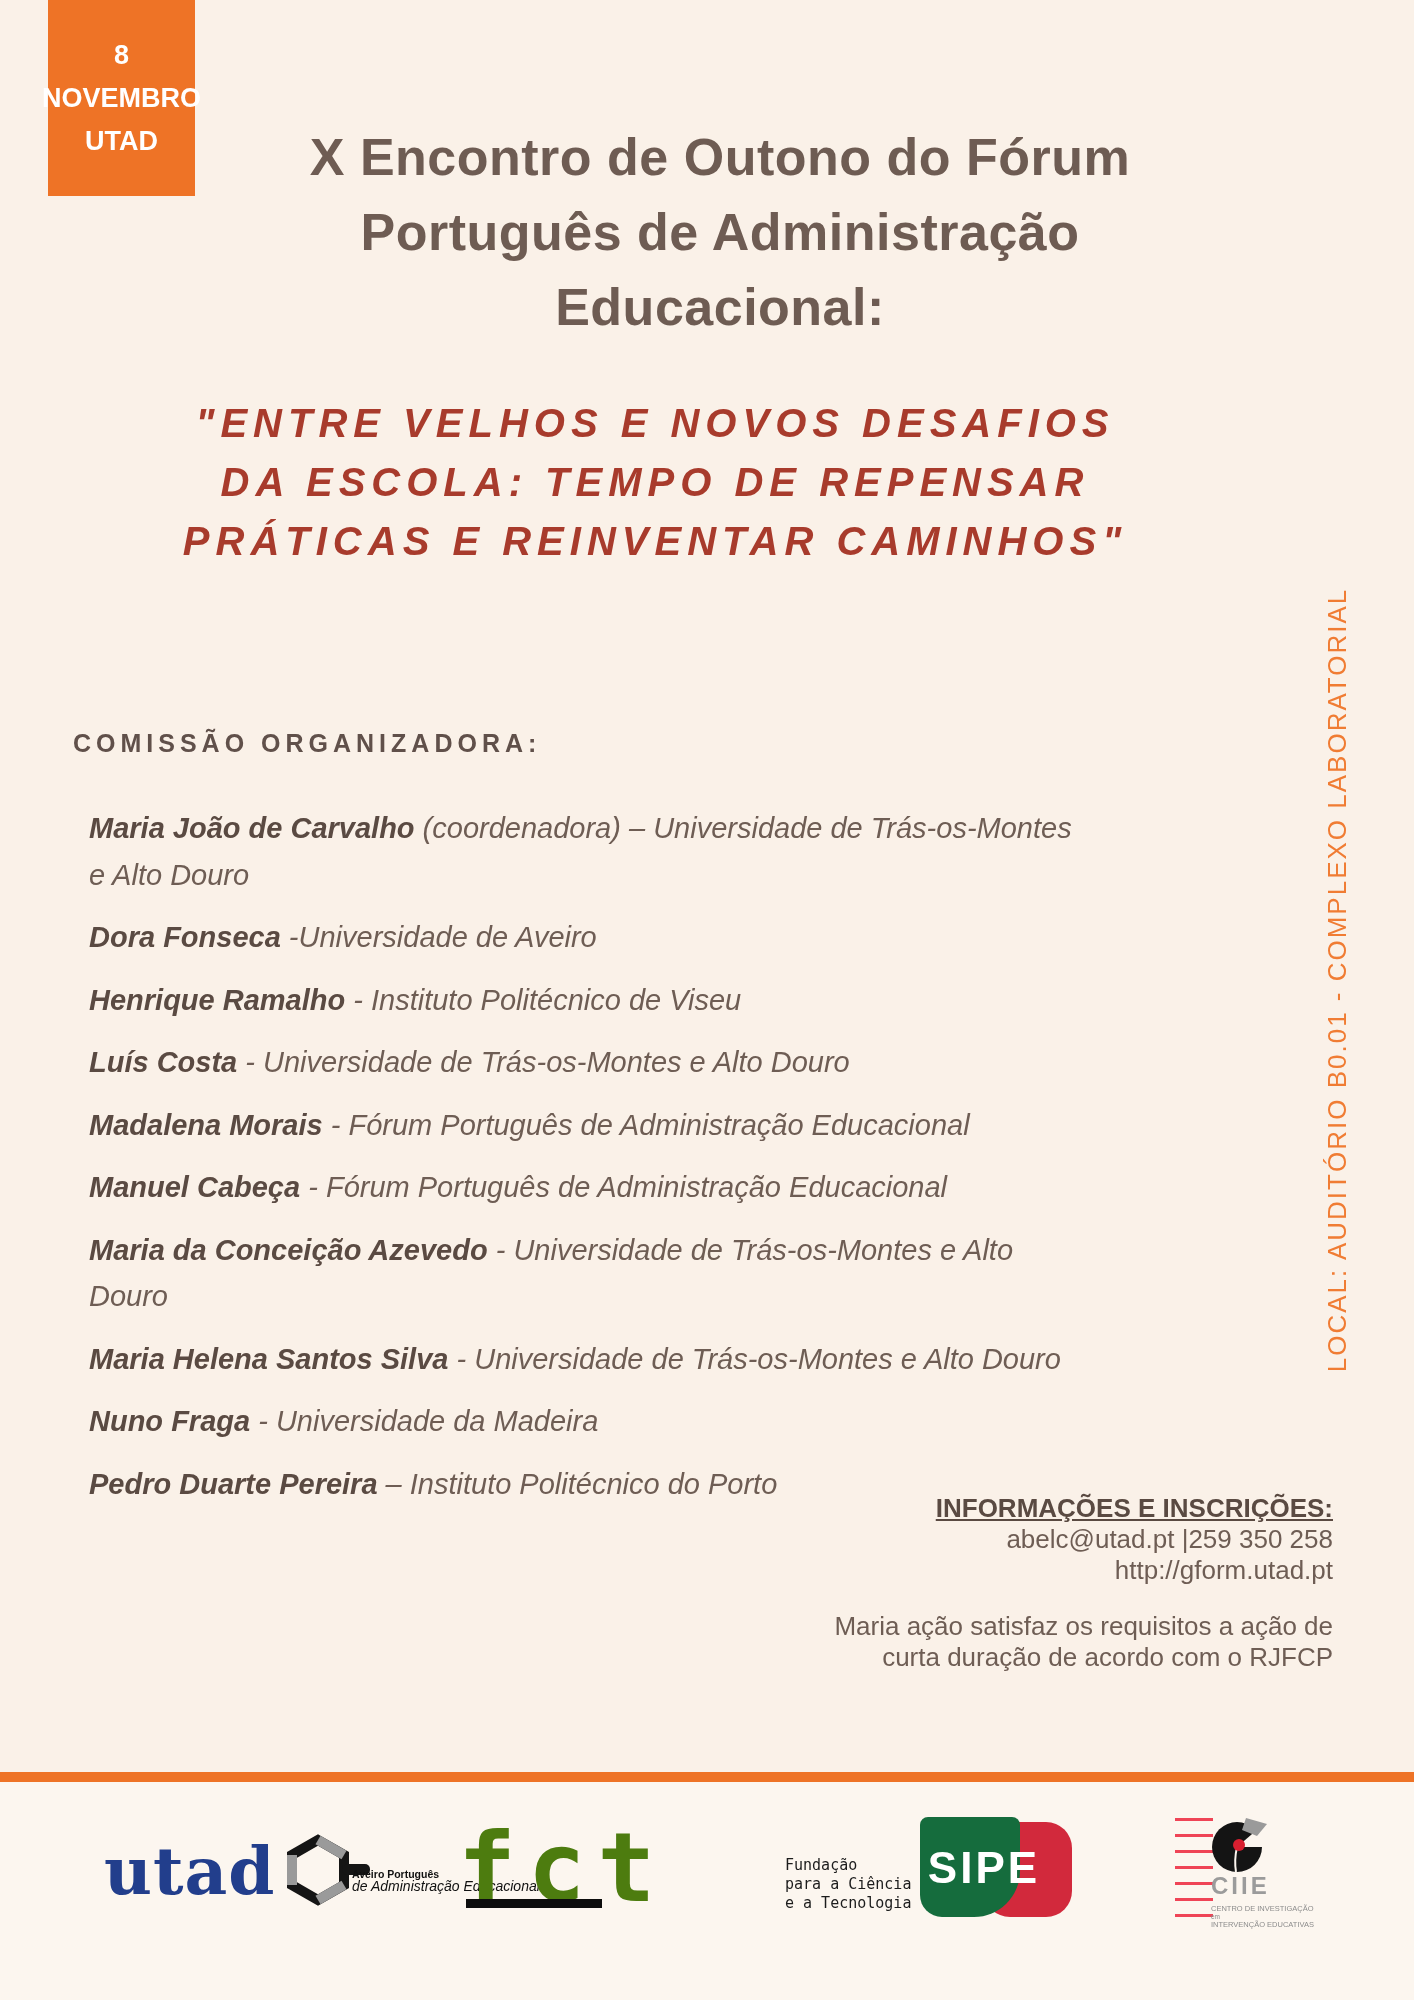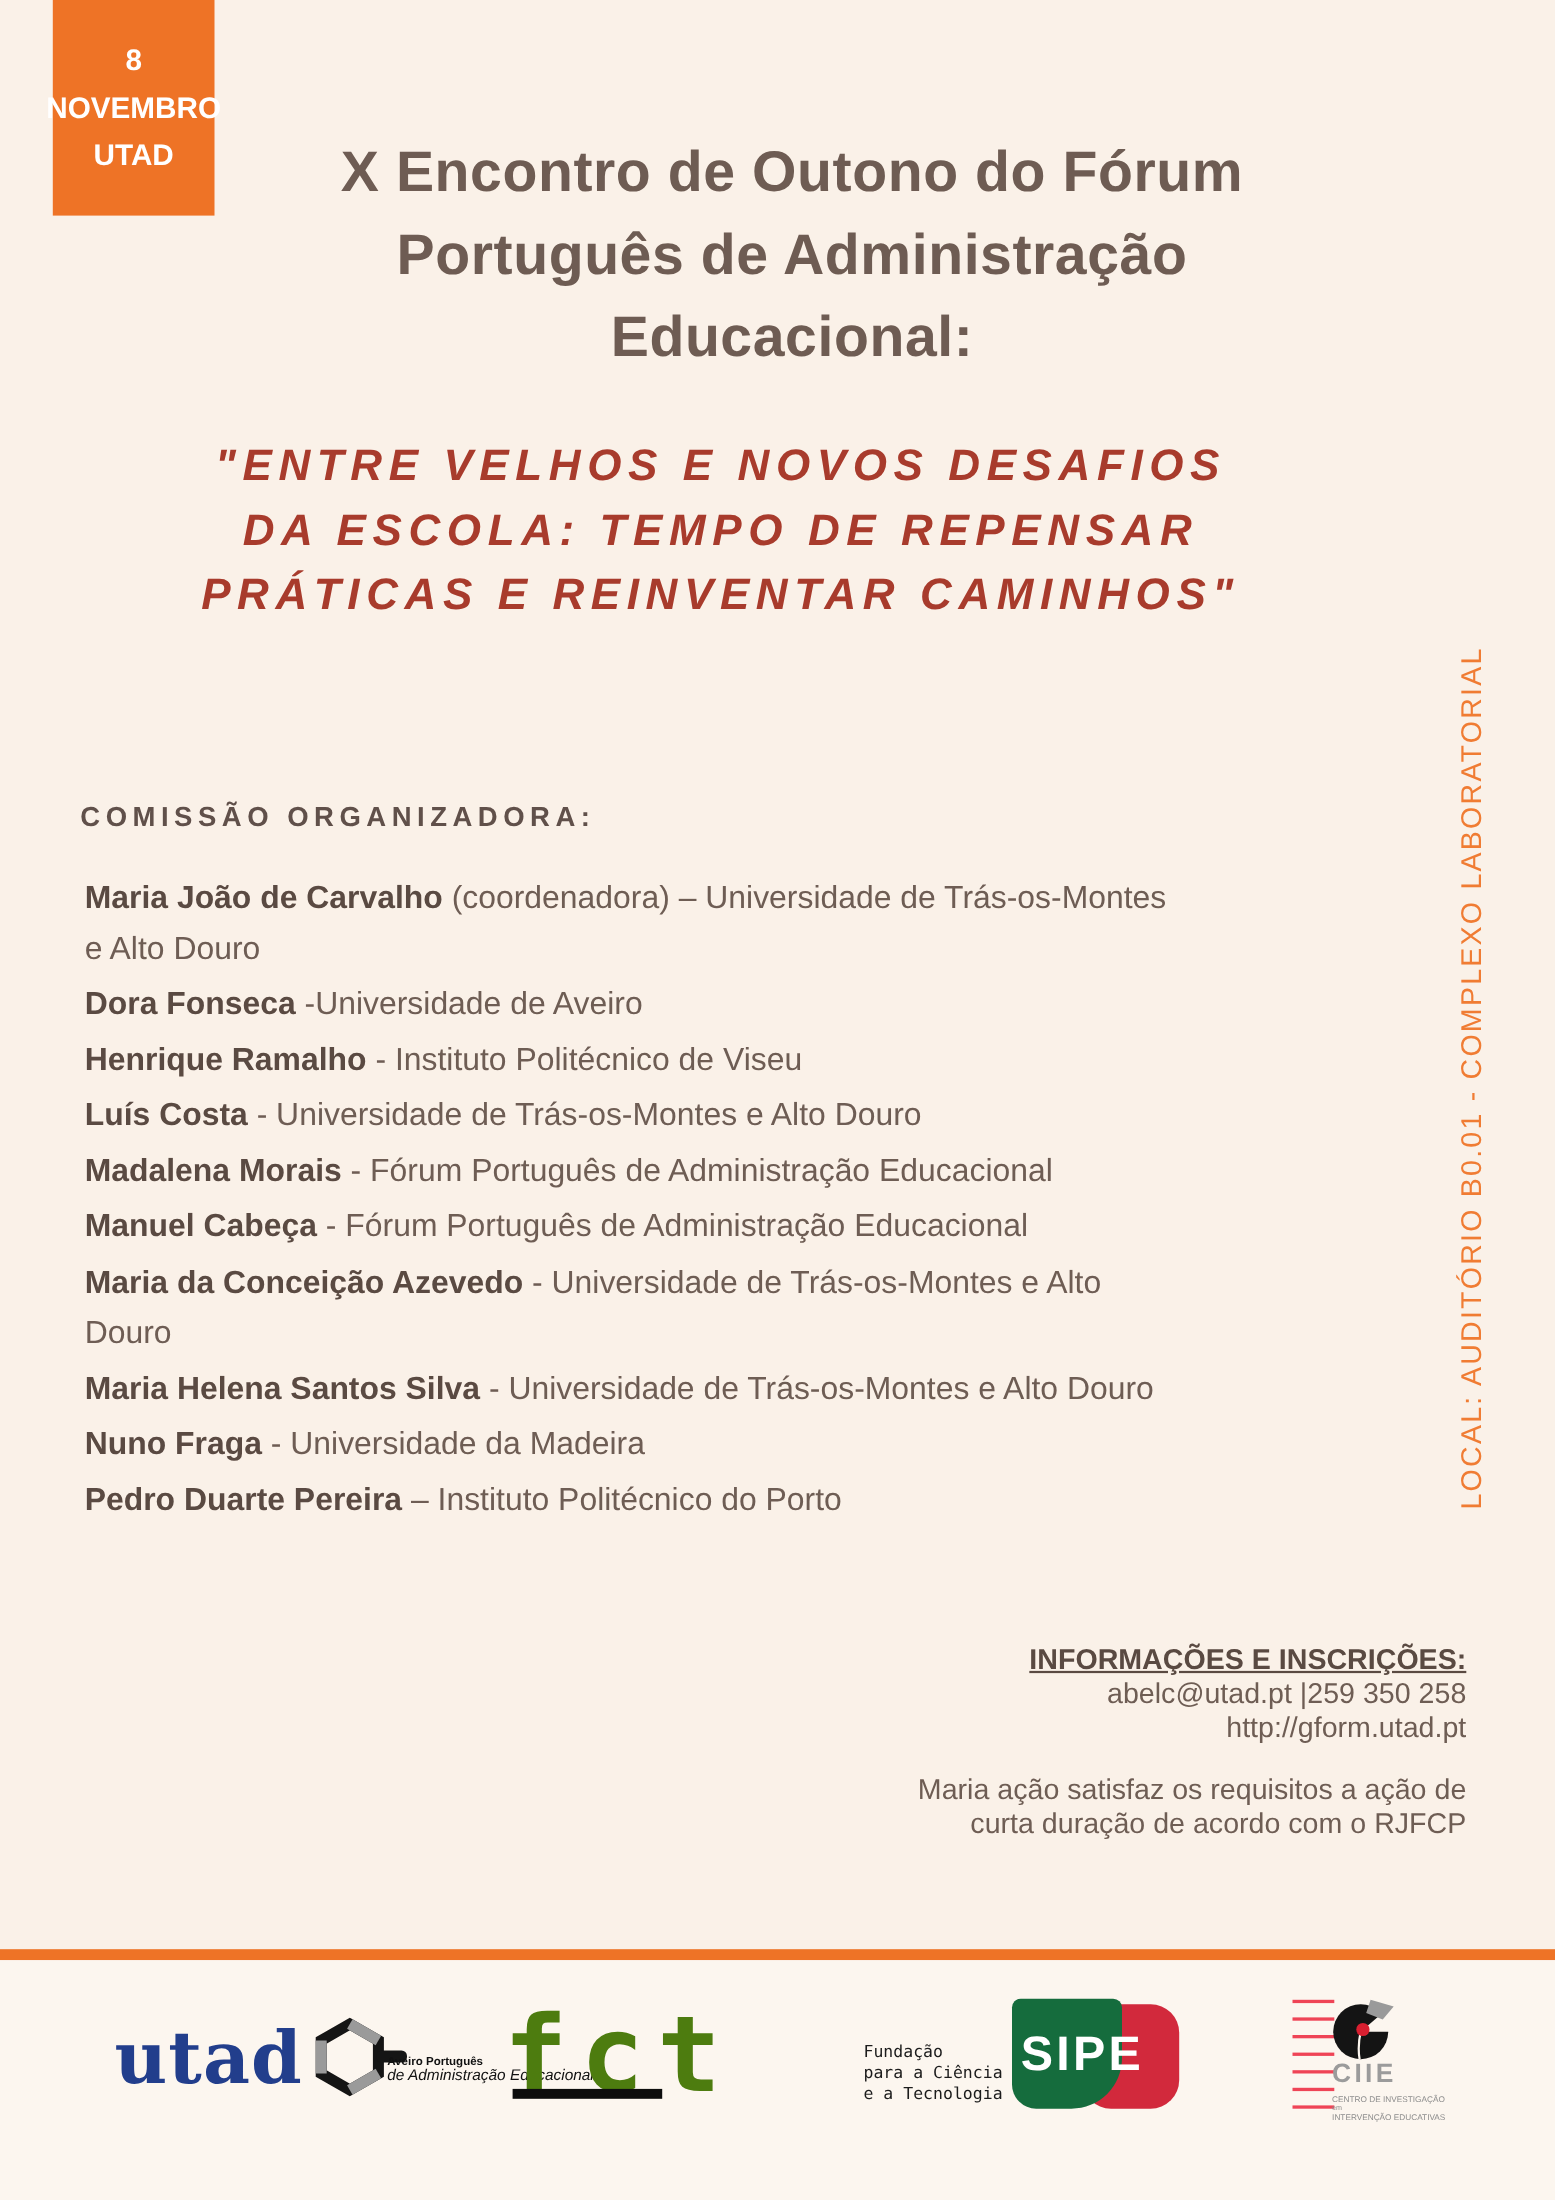--- a/index.html
+++ b/index.html
@@ -30,21 +30,21 @@
   }
   
   .org-heading {
     position:absolute; left:73px; top:729px;
     font-size:25px; font-weight:700; letter-spacing:5px; color:#60504a;
   }
   .committee {
     position:absolute; left:73px; top:789px; width:1015px;
     font-size:29px; line-height:46.5px; color:#6e5d54;
   }
-  .committee p { margin:4px; }
+  .committee p { margin:16px;font-style:italic; }
   .committee strong { font-weight:700; color:#5a4a42; }
   
   .vloc {
     position:absolute; left:1322px; top:1415px; width:870px;
     transform:rotate(-90deg); transform-origin:0 0;
     white-space:nowrap; text-align:center;
     font-size:26px; letter-spacing:2px; color:#f07c33;
   }
   
   .info {

